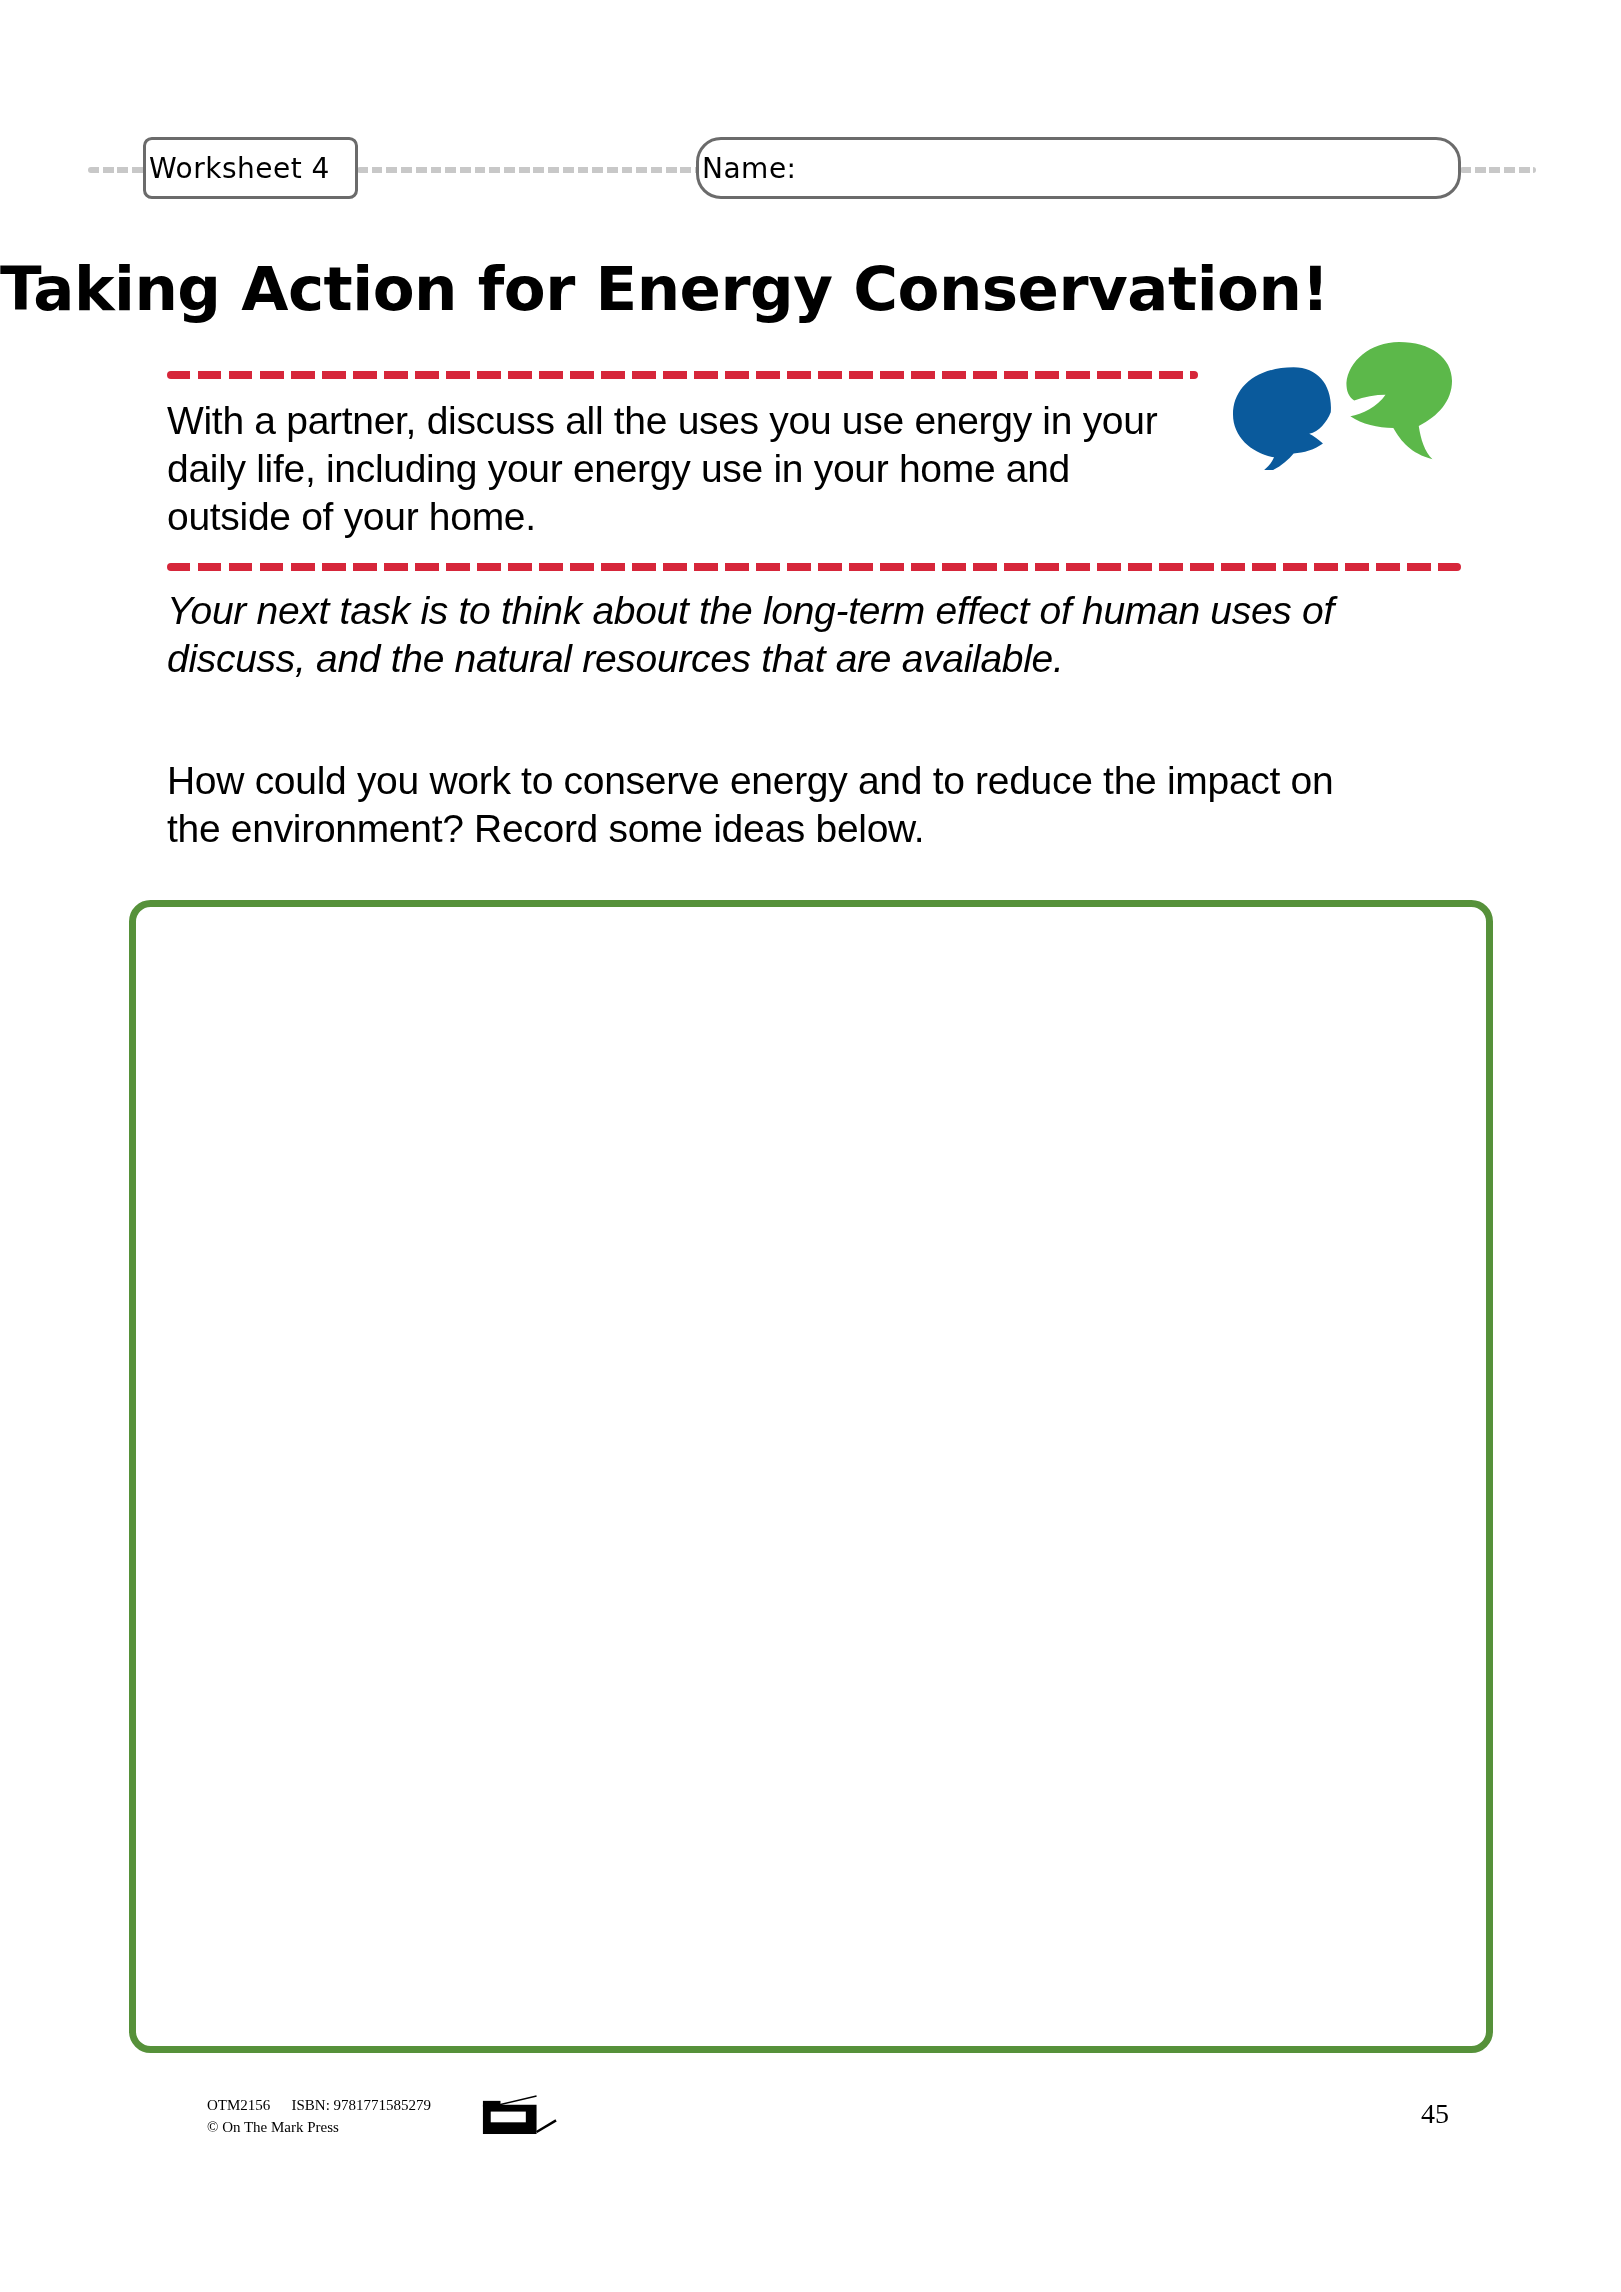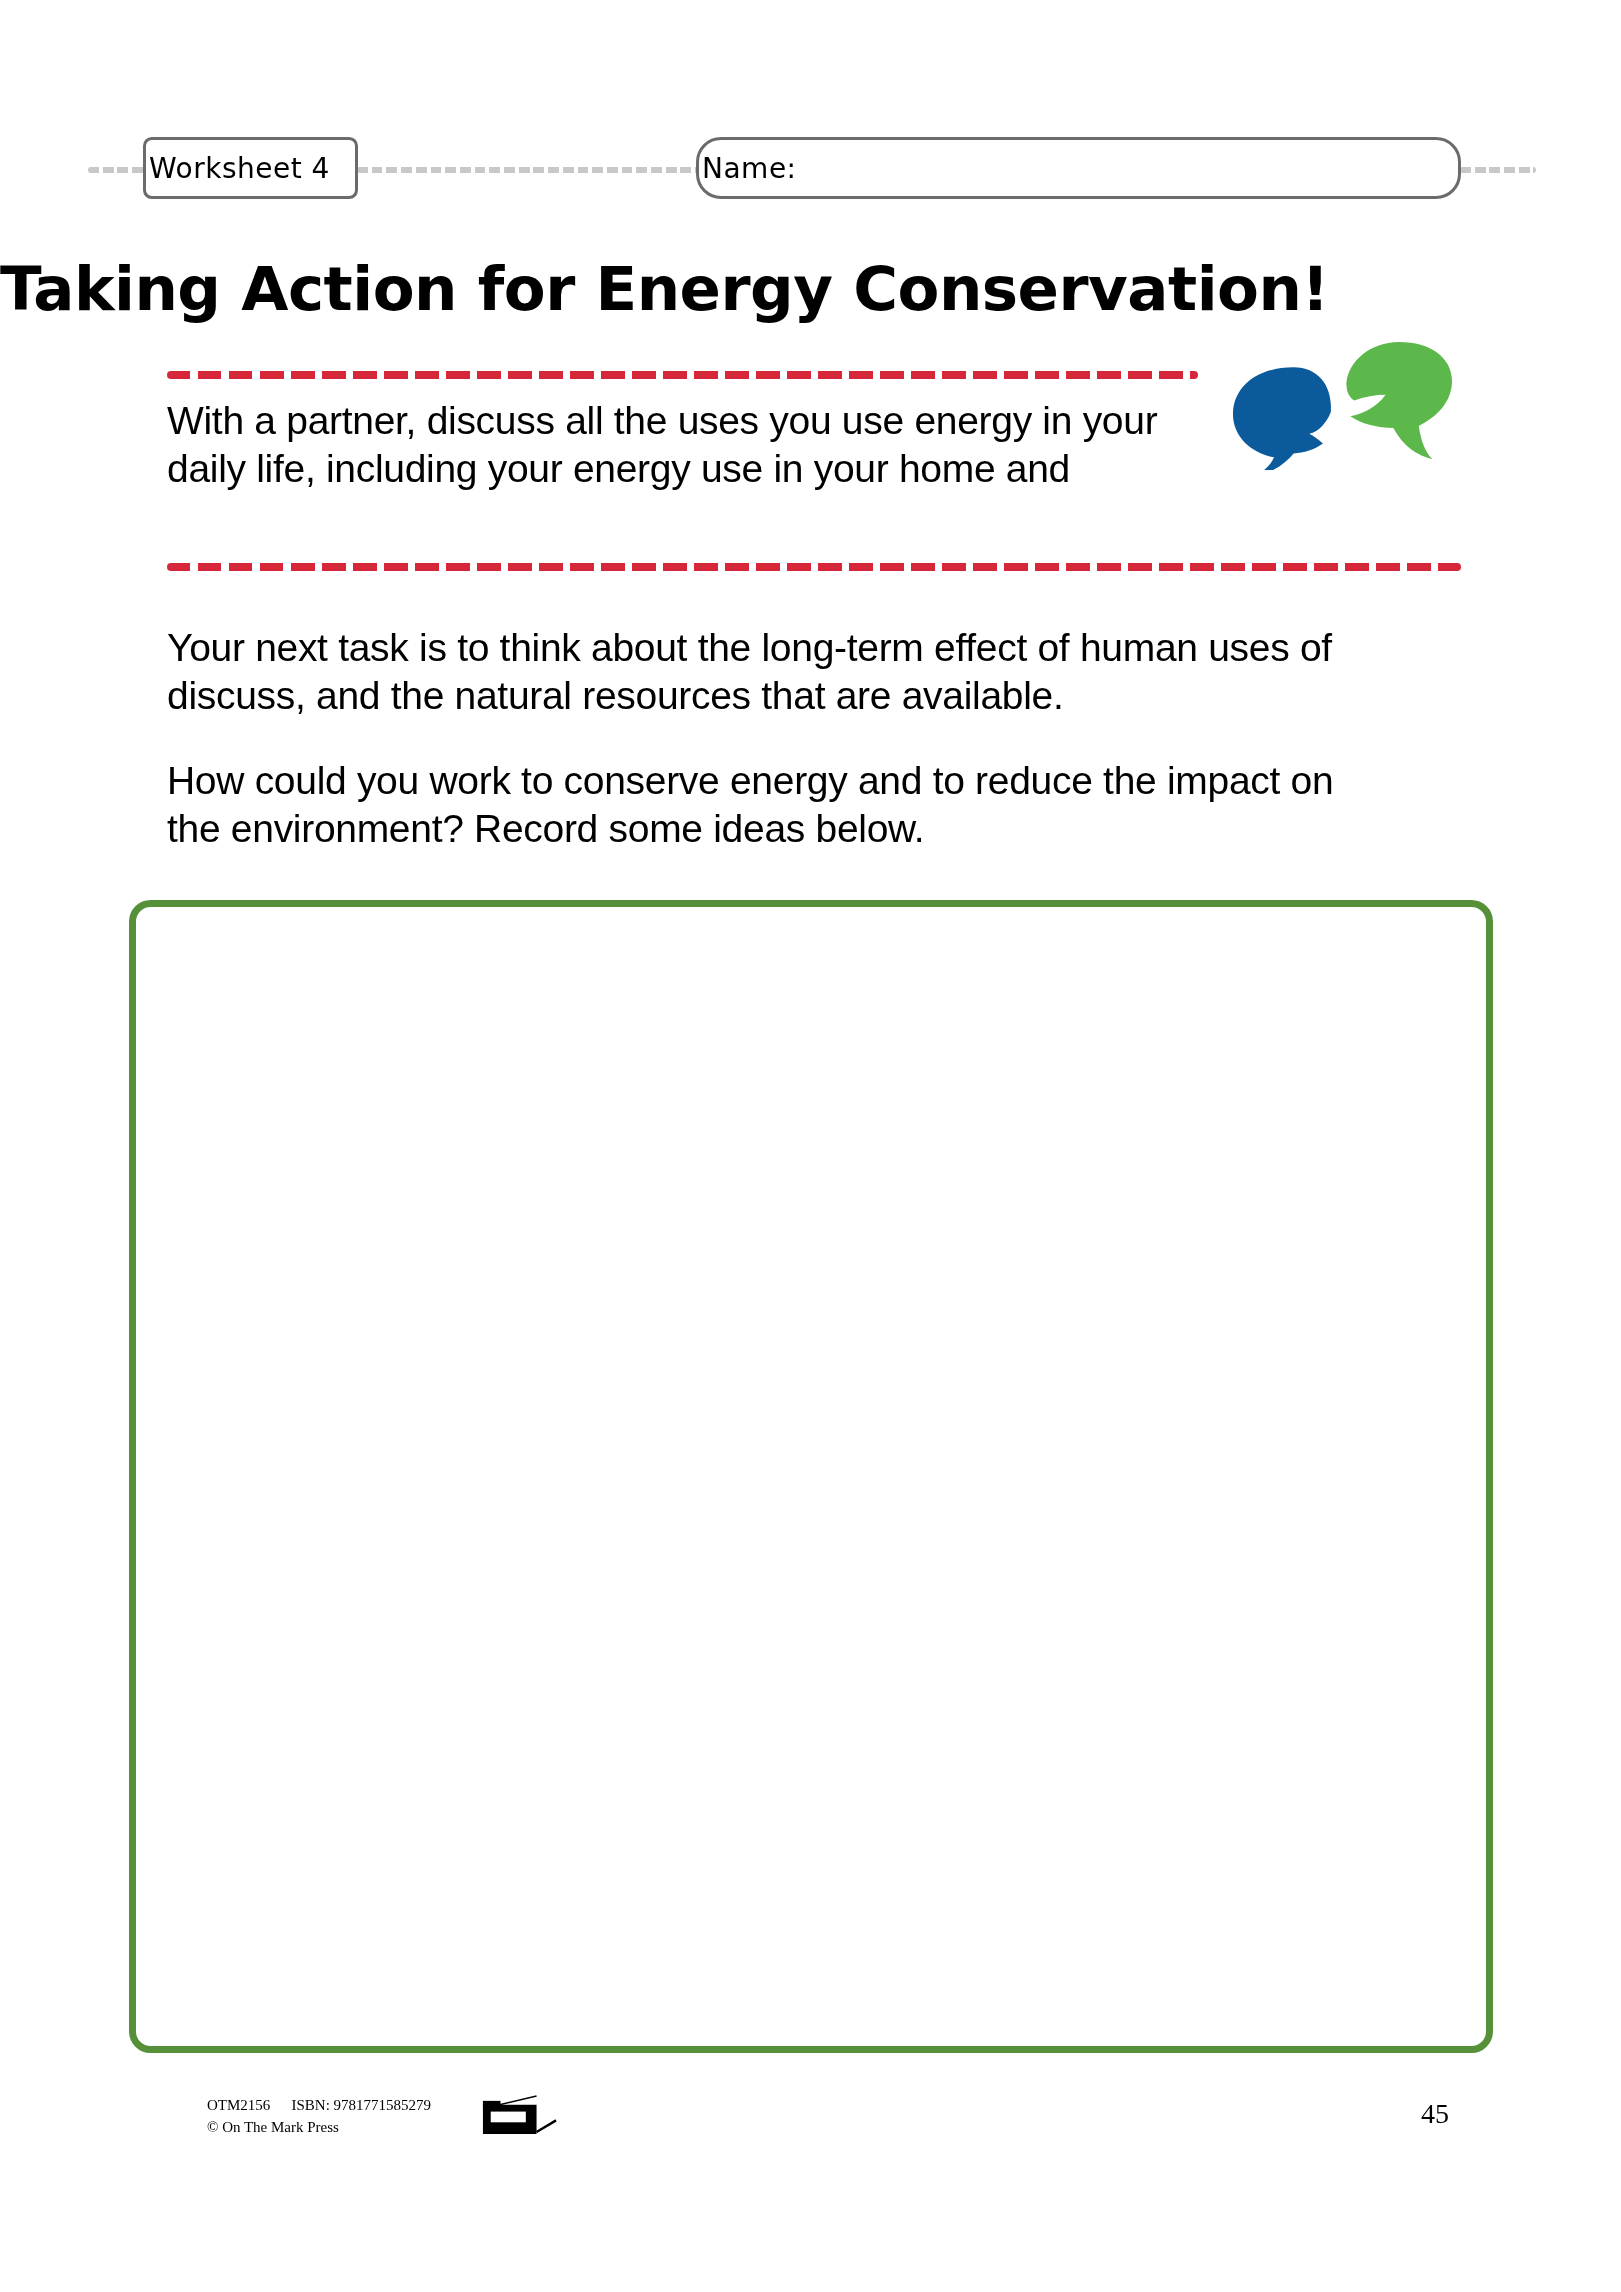--- a/index.html
+++ b/index.html
@@ -106,20 +106,21 @@
   <span>Name:</span>
 </div>
 
 <div class="title">Taking Action for Energy Conservation!</div>
 
 <div class="red-dash" style="left:167px; top:371px; width:1031px;"></div>
 
 <div class="para" style="top:397px; width:1039px;">
   <div>With a partner, discuss all the uses you use energy in your</div>
   <div>daily life, including your energy use in your home and</div>
+  <div>outside of your home.</div>
 </div>
 
 <svg class="abs" style="left:1225px; top:338px;" width="235" height="132" viewBox="0 0 240 135">
 
   <path d="M 70 30
            C 30 30, 8 52, 8 78
            C 8 102, 28 118, 50 122
            C 46 132, 36 138, 30 142
            C 48 138, 62 128, 70 118
            C 80 118, 92 114, 100 108
@@ -134,21 +135,21 @@
            C 156 70, 140 78, 128 80
            C 140 88, 156 92, 172 92
            C 180 106, 190 118, 212 124
            C 204 116, 200 104, 198 90
            C 218 80, 232 64, 232 44
            C 232 20, 210 4, 178 4 Z" fill="#5cb84a"></path>
 </svg>
 
 <div class="red-dash" style="left:167px; top:563px; width:1294px;"></div>
 
-<div class="para" style="top:624px; width:1304px;">
+<div class="para" style="top:587px; width:1304px;font-style:italic;">
   <div>Your next task is to think about the long-term effect of human uses of</div>
   <div>discuss, and the natural resources that are available.</div>
 </div>
 
 <div class="para" style="top:757px; width:1304px;">
   <div>How could you work to conserve energy and to reduce the impact on</div>
   <div>the environment? Record some ideas below.</div>
 </div>
 
 <div class="answer-box">

